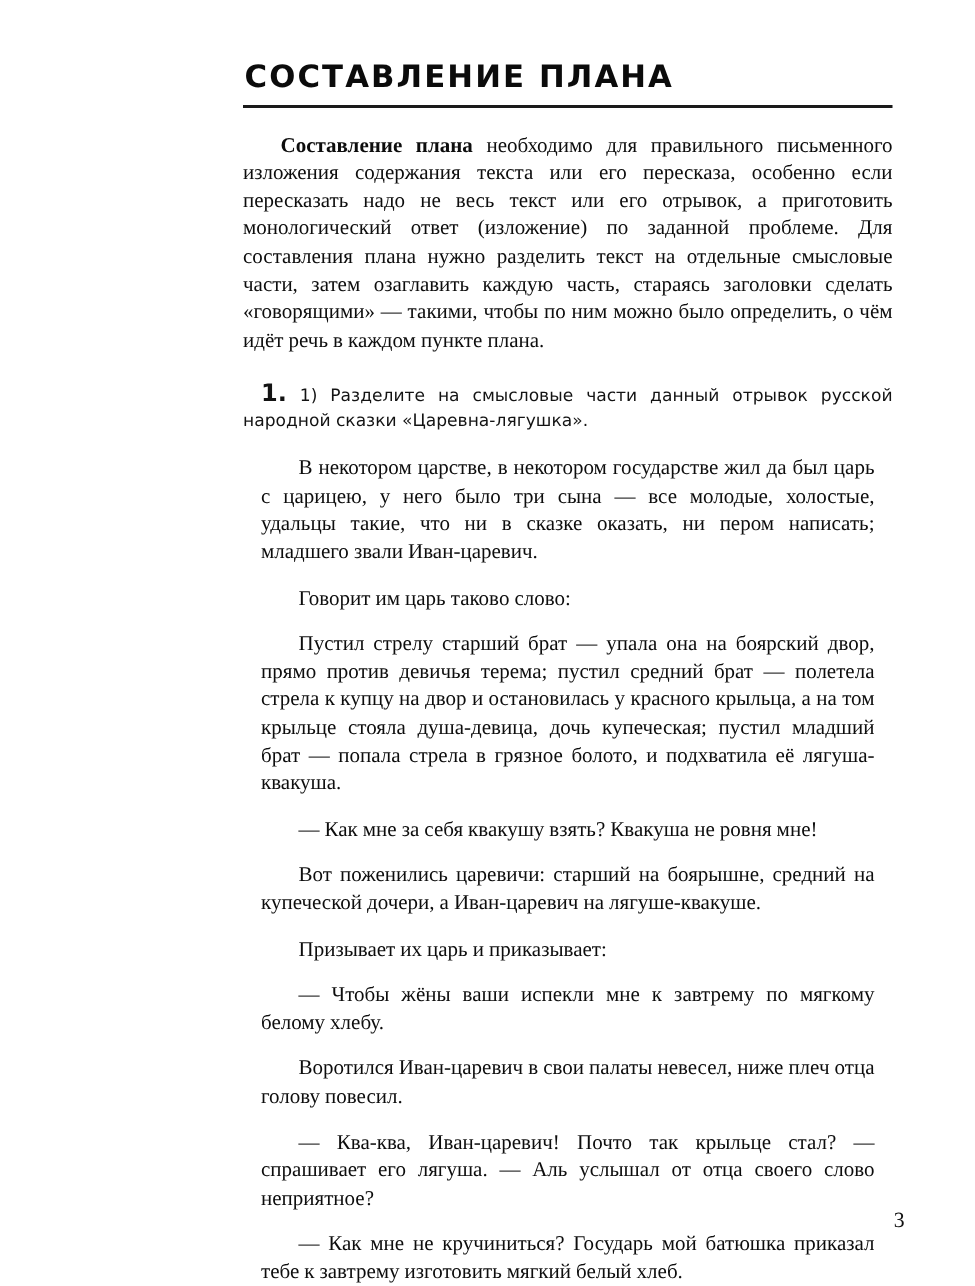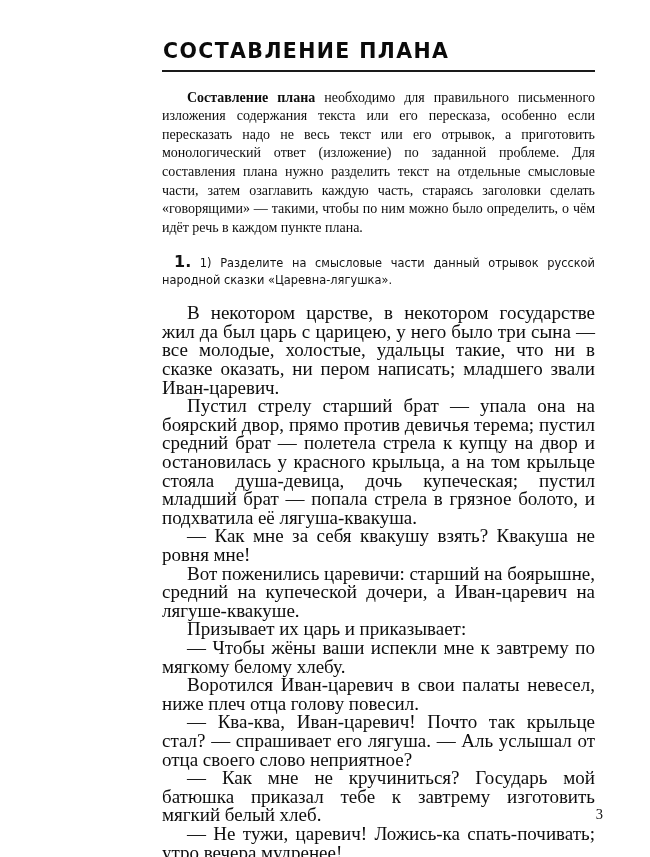--- a/index.html
+++ b/index.html
@@ -92,22 +92,22 @@
     font-size: 16px;
     line-height: 1;
   }
 
   
   .story {
     margin-top: 0;
   }
 
   .story p {
-    margin: 0;
-    font-size: 19px;
+    margin: 12px;
+    font-size: 14px;
     line-height: 18.6px;
     text-align: justify;
     text-indent: 25px;
     word-spacing: -0.15px;
   }
 
   
   .page-number {
     position: absolute;
     right: 64px;
@@ -131,20 +131,21 @@
     <div class="intro">
       <p class="body-par"><span class="bold-lead">Составление плана</span><span> необходимо для правильного письменного изложения содержания текста или его пересказа, особенно если пересказать надо не весь текст или его отрывок, а приготовить монологический ответ (изложение) по заданной проблеме. Для составления плана нужно разделить текст на отдельные смысловые части, затем озаглавить каждую часть, стараясь заголовки сделать «говорящими» — такими, чтобы по ним можно было определить, о чём идёт речь в каждом пункте плана.</span></p>
     </div>
 
     <div class="exercise">
       <p class="exercise-text"><span class="ex-num">1.</span><span> 1) Разделите на смысловые части данный отрывок русской народной сказки «Царевна-лягушка».</span></p>
     </div>
 
     <div class="story">
       <p>В некотором царстве, в некотором государстве жил да был царь с царицею, у него было три сына — все молодые, холостые, удальцы такие, что ни в сказке оказать, ни пером написать; младшего звали Иван-царевич.</p>
+      <p>Говорит им царь таково слово:</p>
       <p>Пустил стрелу старший брат — упала она на боярский двор, прямо против девичья терема; пустил средний брат — полетела стрела к купцу на двор и остановилась у красного крыльца, а на том крыльце стояла душа-девица, дочь купеческая; пустил младший брат — попала стрела в грязное болото, и подхватила её лягуша-квакуша.</p>
       <p>— Как мне за себя квакушу взять? Квакуша не ровня мне!</p>
       <p>Вот поженились царевичи: старший на боярышне, средний на купеческой дочери, а Иван-царевич на лягуше-квакуше.</p>
       <p>Призывает их царь и приказывает:</p>
       <p>— Чтобы жёны ваши испекли мне к завтрему по мягкому белому хлебу.</p>
       <p>Воротился Иван-царевич в свои палаты невесел, ниже плеч отца голову повесил.</p>
       <p>— Ква-ква, Иван-царевич! Почто так крыльце стал? — спрашивает его лягуша. — Аль услышал от отца своего слово неприятное?</p>
       <p>— Как мне не кручиниться? Государь мой батюшка приказал тебе к завтрему изготовить мягкий белый хлеб.</p>
       <p>— Не тужи, царевич! Ложись-ка спать-почивать; утро вечера мудренее!</p>
 

